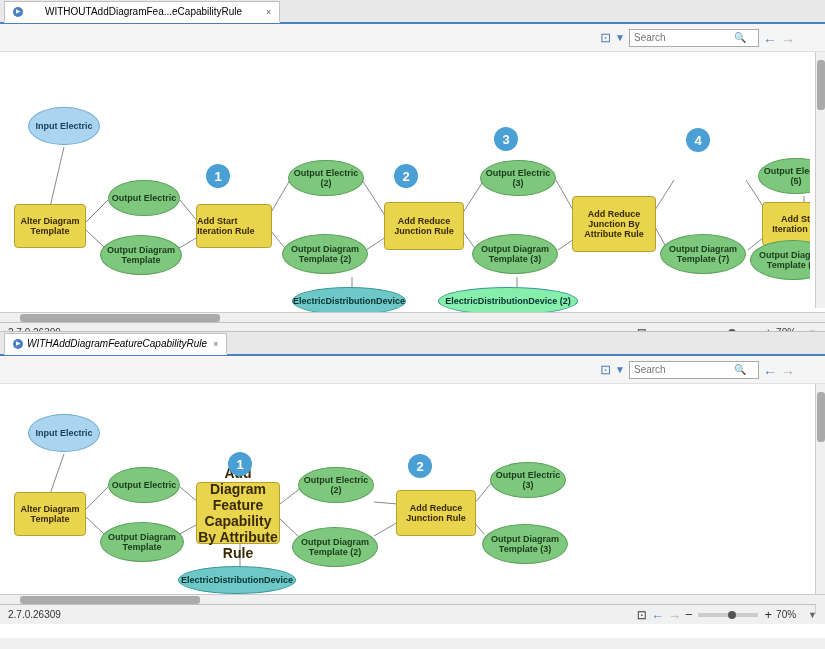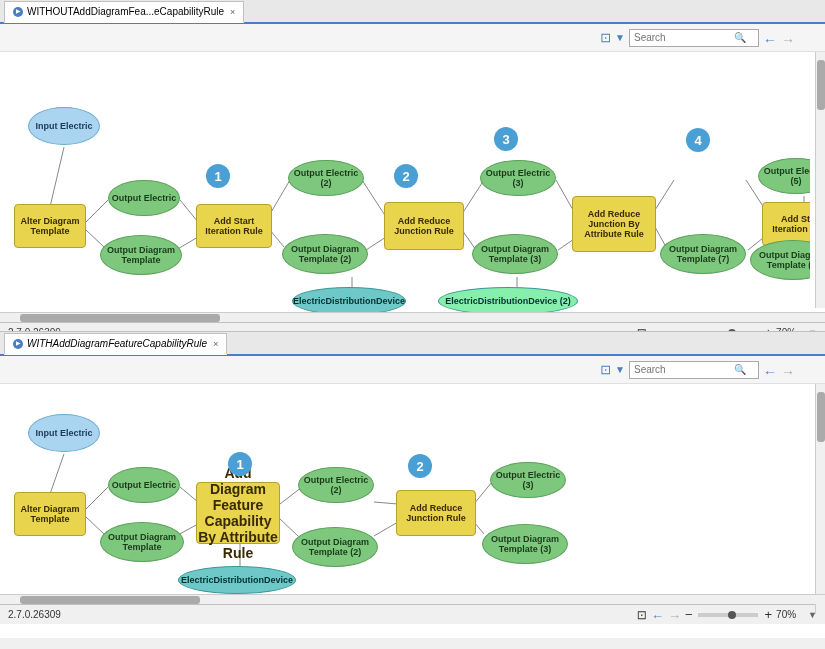--- a/index.html
+++ b/index.html
@@ -9,21 +9,21 @@
       background: #f0f0f0;
       width: 825px;
       height: 649px;
       overflow: hidden;
     }
   </style>
 </head>
 <body>
 
 <div style="display:flex;align-items:center;background:#e8e8e8;border-bottom:2px solid #4a7fc1;height:24px;padding:0 4px;">
-  <div style="display:flex;align-items:center;background:#ffffff;border:1px solid #c0c0c0;border-bottom:2px solid #ffffff;height:22px;padding:0 8px;font-size:10px;cursor:pointer;max-width:280px;margin-bottom:-2px;z-index:1;">
+  <div style="display:flex;align-items:center;background:#ffffff;border:1px solid #c0c0c0;border-bottom:2px solid #ffffff;height:22px;padding:0 8px;font-size:10px;cursor:pointer;max-width:280px;margin-bottom:-2px;z-index:1;gap:18px;">
     <div style="width:10px;height:10px;background:#4a7fc1;border-radius:50%;margin-right:4px;flex-shrink:0;display:flex;align-items:center;justify-content:center;">
       <div style="width:5px;height:5px;background:#fff;clip-path:polygon(0 0,100% 50%,0 100%);"></div>
     </div>
     <span style="white-space:nowrap;overflow:hidden;text-overflow:ellipsis;max-width:220px;">WITHOUTAddDiagramFea...eCapabilityRule</span>
     <span style="margin-left:6px;font-size:9px;color:#666;cursor:pointer;">×</span>
   </div>
 </div>
 
 <div style="position:relative;background:#fff;height:308px;border-bottom:1px solid #c0c0c0;overflow:hidden;">
 
@@ -95,21 +95,21 @@
     <div style="position:absolute;left:28px;top:55px;width:72px;height:38px;background:#aad4f0;border:1px solid #6aaad0;border-radius:50%;display:flex;align-items:center;justify-content:center;text-align:center;font-size:9px;font-weight:bold;color:#1a3a5a;">Input Electric</div>
 
     <div style="position:absolute;left:14px;top:152px;width:72px;height:44px;background:#e8d44d;border:1px solid #b8a030;border-radius:4px;display:flex;align-items:center;justify-content:center;text-align:center;font-size:9px;font-weight:bold;color:#3a2a00;">Alter Diagram Template</div>
 
     <div style="position:absolute;left:108px;top:128px;width:72px;height:36px;background:#7ec87e;border:1px solid #5aa05a;border-radius:50%;display:flex;align-items:center;justify-content:center;text-align:center;font-size:9px;font-weight:bold;color:#1a3a1a;">Output Electric</div>
 
     <div style="position:absolute;left:100px;top:183px;width:82px;height:40px;background:#7ec87e;border:1px solid #5aa05a;border-radius:50%;display:flex;align-items:center;justify-content:center;text-align:center;font-size:9px;font-weight:bold;color:#1a3a1a;">Output Diagram Template</div>
 
     <div style="position:absolute;left:206px;top:112px;width:24px;height:24px;border-radius:50%;background:#4a9fd4;color:white;display:flex;align-items:center;justify-content:center;font-size:13px;font-weight:bold;z-index:10;">1</div>
 
-    <div style="position:absolute;left:196px;top:152px;width:76px;height:44px;background:#e8d44d;border:1px solid #b8a030;border-radius:4px;display:flex;align-items:center;justify-content:center;text-align:center;font-size:9px;font-weight:bold;color:#3a2a00;">Add Start Iteration Rule</div>
+    <div style="position:absolute;left:196px;top:152px;width:76px;height:44px;background:#e8d44d;border:1px solid #b8a030;border-radius:4px;display:flex;align-items:center;justify-content:center;font-size:9px;font-weight:bold;color:#3a2a00;">Add Start Iteration Rule</div>
 
     <div style="position:absolute;left:288px;top:108px;width:76px;height:36px;background:#7ec87e;border:1px solid #5aa05a;border-radius:50%;display:flex;align-items:center;justify-content:center;text-align:center;font-size:9px;font-weight:bold;color:#1a3a1a;">Output Electric (2)</div>
 
     <div style="position:absolute;left:282px;top:182px;width:86px;height:40px;background:#7ec87e;border:1px solid #5aa05a;border-radius:50%;display:flex;align-items:center;justify-content:center;text-align:center;font-size:9px;font-weight:bold;color:#1a3a1a;">Output Diagram Template (2)</div>
 
     <div style="position:absolute;left:394px;top:112px;width:24px;height:24px;border-radius:50%;background:#4a9fd4;color:white;display:flex;align-items:center;justify-content:center;font-size:13px;font-weight:bold;z-index:10;">2</div>
 
     <div style="position:absolute;left:384px;top:150px;width:80px;height:48px;background:#e8d44d;border:1px solid #b8a030;border-radius:4px;display:flex;align-items:center;justify-content:center;text-align:center;font-size:9px;font-weight:bold;color:#3a2a00;">Add Reduce Junction Rule</div>
 
     <div style="position:absolute;left:480px;top:108px;width:76px;height:36px;background:#7ec87e;border:1px solid #5aa05a;border-radius:50%;display:flex;align-items:center;justify-content:center;text-align:center;font-size:9px;font-weight:bold;color:#1a3a1a;">Output Electric (3)</div>

